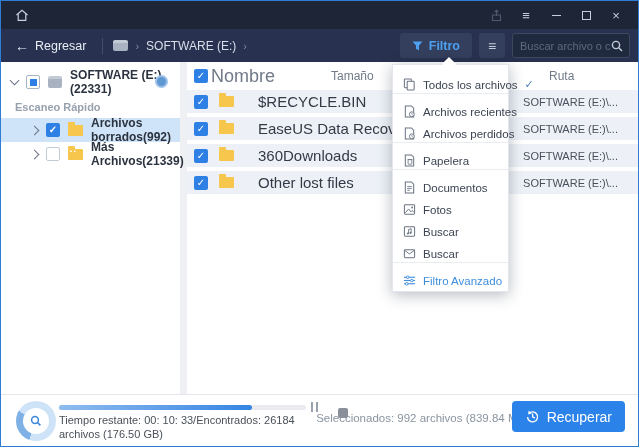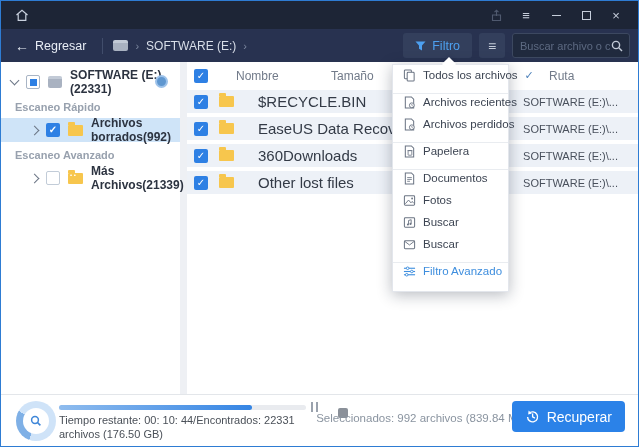--- a/index.html
+++ b/index.html
@@ -20,21 +20,21 @@
   
   .toolbar { height:33px; background:#283250; display:flex; align-items:center; padding:0 8px; position:relative; }
   .back { display:flex; align-items:center; gap:6px; color:#e8edf5; font-size:12.5px; padding:0 6px; cursor:pointer; }
   .back-arrow { color:#e8edf5; font-size:14px; line-height:1; }
   .vdiv { width:1px; height:16px; background:#414d6b; margin:0 10px; }
   .breadcrumb { display:flex; align-items:center; gap:7px; color:#d9dfe9; font-size:12px; }
   .drive-ic { width:15px; height:11px; background:#a9b2c1; border-radius:2px; border-top:3px solid #c2cad6; }
   .bc-sep { color:#7d88a0; font-size:11px; }
   .toolbar-right { margin-left:auto; display:flex; align-items:center; gap:7px; }
   .filter-btn { height:25px; background:#333f5c; border-radius:3px; display:flex; align-items:center;
-                gap:6px; padding:0 12px; cursor:pointer; }
+                gap:6px; padding:0 12px; cursor:pointer;font-weight:bold; }
   .filter-btn span { color:#4da0f0; font-size:12.5px; }
   .view-btn { height:25px; width:26px; background:#333f5c; border-radius:3px; color:#c3cbd8;
               display:flex; align-items:center; justify-content:center; font-size:14px; cursor:pointer; }
   .searchbox { height:25px; width:118px; background:#202a3e; border:1px solid #3c4860; border-radius:3px;
                display:flex; align-items:center; padding:0 5px 0 7px; }
   .searchbox input { flex:1; min-width:0; background:transparent; border:none; outline:none;
                      color:#aeb7c6; font-size:11px; font-family:"Liberation Sans", sans-serif; }
   .searchbox input::placeholder { color:#5d6a82; }
   
   .content { display:flex; height:333px; background:#fff; position:relative; }
@@ -52,33 +52,33 @@
   .cb.indet { background:#fff; border:1px solid #a9b5c5; }
   .cb.indet i { display:block; width:7px; height:7px; background:#2e80e4; }
   .cb.empty { background:#fff; border:1px solid #c2ccd8; }
   .folder { width:15px; height:11px; background:#f7c64d; border-radius:1px; position:relative; flex:none; }
   .folder::before { content:""; position:absolute; top:-3px; left:0; width:7px; height:3px; background:#f7c64d; border-radius:1px 1px 0 0; }
   .folder.dots::after { content:"• •"; position:absolute; left:2px; top:-1px; font-size:6px; color:#fff; letter-spacing:0; }
   .scan-circle { width:13px; height:13px; border-radius:50%; border:2px solid #9dc2ea; background:#5f97d0; position:absolute; right:12px; top:5px; }
   
   .main { flex:1; position:relative; background:#fff; }
   .list-header { height:28px; display:flex; align-items:center; padding-left:7px; position:relative; }
-  .list-header .hname { color:#717a89; font-size:12px; margin-left:28px; }
+  .list-header .hname { color:#717a89; font-size:18px; margin-left:3px; }
   .hsize { position:absolute; left:144px; color:#717a89; font-size:12px; }
   .hpath { position:absolute; left:362px; color:#717a89; font-size:12px; }
   .lrow { height:23px; margin:0 0 4px 0; background:#edf1f7; display:flex; align-items:center; padding-left:7px; cursor:pointer; }
   .lrow .fname { color:#333a46; font-size:15px; margin-left:24px; white-space:nowrap; flex:1; }
   .lrow .fpath { color:#49505c; font-size:11px; margin-left:auto; padding-right:20px; white-space:nowrap; }
   .lrow .folder { margin-left:11px; }
   
   .dropdown { position:absolute; left:391px; top:63px; width:117px; background:#fff;
               box-shadow:0 3px 14px rgba(20,30,50,.3); border:1px solid #e3e6ec; padding:4px 0; z-index:30; }
   .dropdown::before { content:""; position:absolute; top:-6px; left:51px; width:10px; height:10px;
                       background:#fff; transform:rotate(45deg); box-shadow:-2px -2px 4px rgba(20,30,50,.08); }
-  .mi { height:22px; display:flex; align-items:flex-start; gap:7px; padding:0 8px 0 10px; font-size:11.5px; color:#3c4452; cursor:pointer; white-space:nowrap; }
+  .mi { height:22px; display:flex; align-items:flex-end; gap:7px; padding:0 8px 0 10px; font-size:11.5px; color:#3c4452; cursor:pointer; white-space:nowrap; }
   .mi svg { flex:none; }
   .mi .check { margin-left:auto; color:#4a7fb9; font-size:11px; }
   .mi.adv { color:#3e8ede; }
   .mdiv { height:1px; background:#e9ecf0; margin:2px 0; }
   
   .bottombar { position:absolute; left:0; bottom:0; width:100%; height:52px; background:#fff; border-top:1px solid #e3e6ea; }
   .spinner { position:absolute; left:15px; top:6px; width:40px; height:40px; border-radius:50%;
              background:conic-gradient(#cfe3f8 0deg 200deg, #7fb0e6 200deg 300deg, #cfe3f8 300deg 360deg); }
   .spinner-inner { position:absolute; left:7px; top:7px; width:26px; height:26px; border-radius:50%; background:#fff;
                    display:flex; align-items:center; justify-content:center; }
@@ -170,21 +170,20 @@
       </div>
       <div class="sec-label">Escaneo Rápido</div>
       <div class="tree-row bold selected" style="padding-left:30px; gap:8px;">
         <i class="chev right"></i>
         <span class="cb checked">
             <span>✓</span>
           </span>
         <span class="folder"></span>
         <span>Archivos borrados(992)</span>
       </div>
-      <div class="sec-label">Escaneo Avanzado</div>
       <div class="tree-row bold" style="padding-left:30px; gap:8px;">
         <i class="chev right"></i>
         <span class="cb empty"></span>
         <span class="folder dots"></span>
         <span>Más Archivos(21339)</span>
       </div>
     </div>
 
     <div class="side-divider"></div>
 
@@ -325,21 +324,21 @@
         </svg>
       </div>
     </div>
     <div class="progress-track">
       <div class="progress-fill" style="width: 78%;"></div>
     </div>
     <div class="pause-ic">
         <i></i>
         <i></i>
       </div>
-    <div class="status-text">Tiempo restante: 00: 10: 44/Encontrados: 22331 archivos (176.50 GB)</div>
+    <div class="status-text">Tiempo restante: 00: 10: 33/Encontrados: 26184 archivos (176.50 GB)</div>
     <div class="stop-btn"></div>
     <div class="selected-text">Seleccionados: 992 archivos (839.84 MB)</div>
     <div class="recover-btn">
       <svg width="15" height="15" viewBox="0 0 15 15">
         <path d="M2.6,8 a5,5 0 1 0 1.4,-3.6" fill="none" stroke="#fff" stroke-width="1.4"></path>
         <path d="M3.6,1.6 L3.2,5.4 L6.8,4.6 Z" fill="#fff"></path>
         <path d="M7.6,4.6 V7.8 L9.9,9.1" fill="none" stroke="#fff" stroke-width="1.3"></path>
       </svg>
       <span>Recuperar</span>
     </div>

